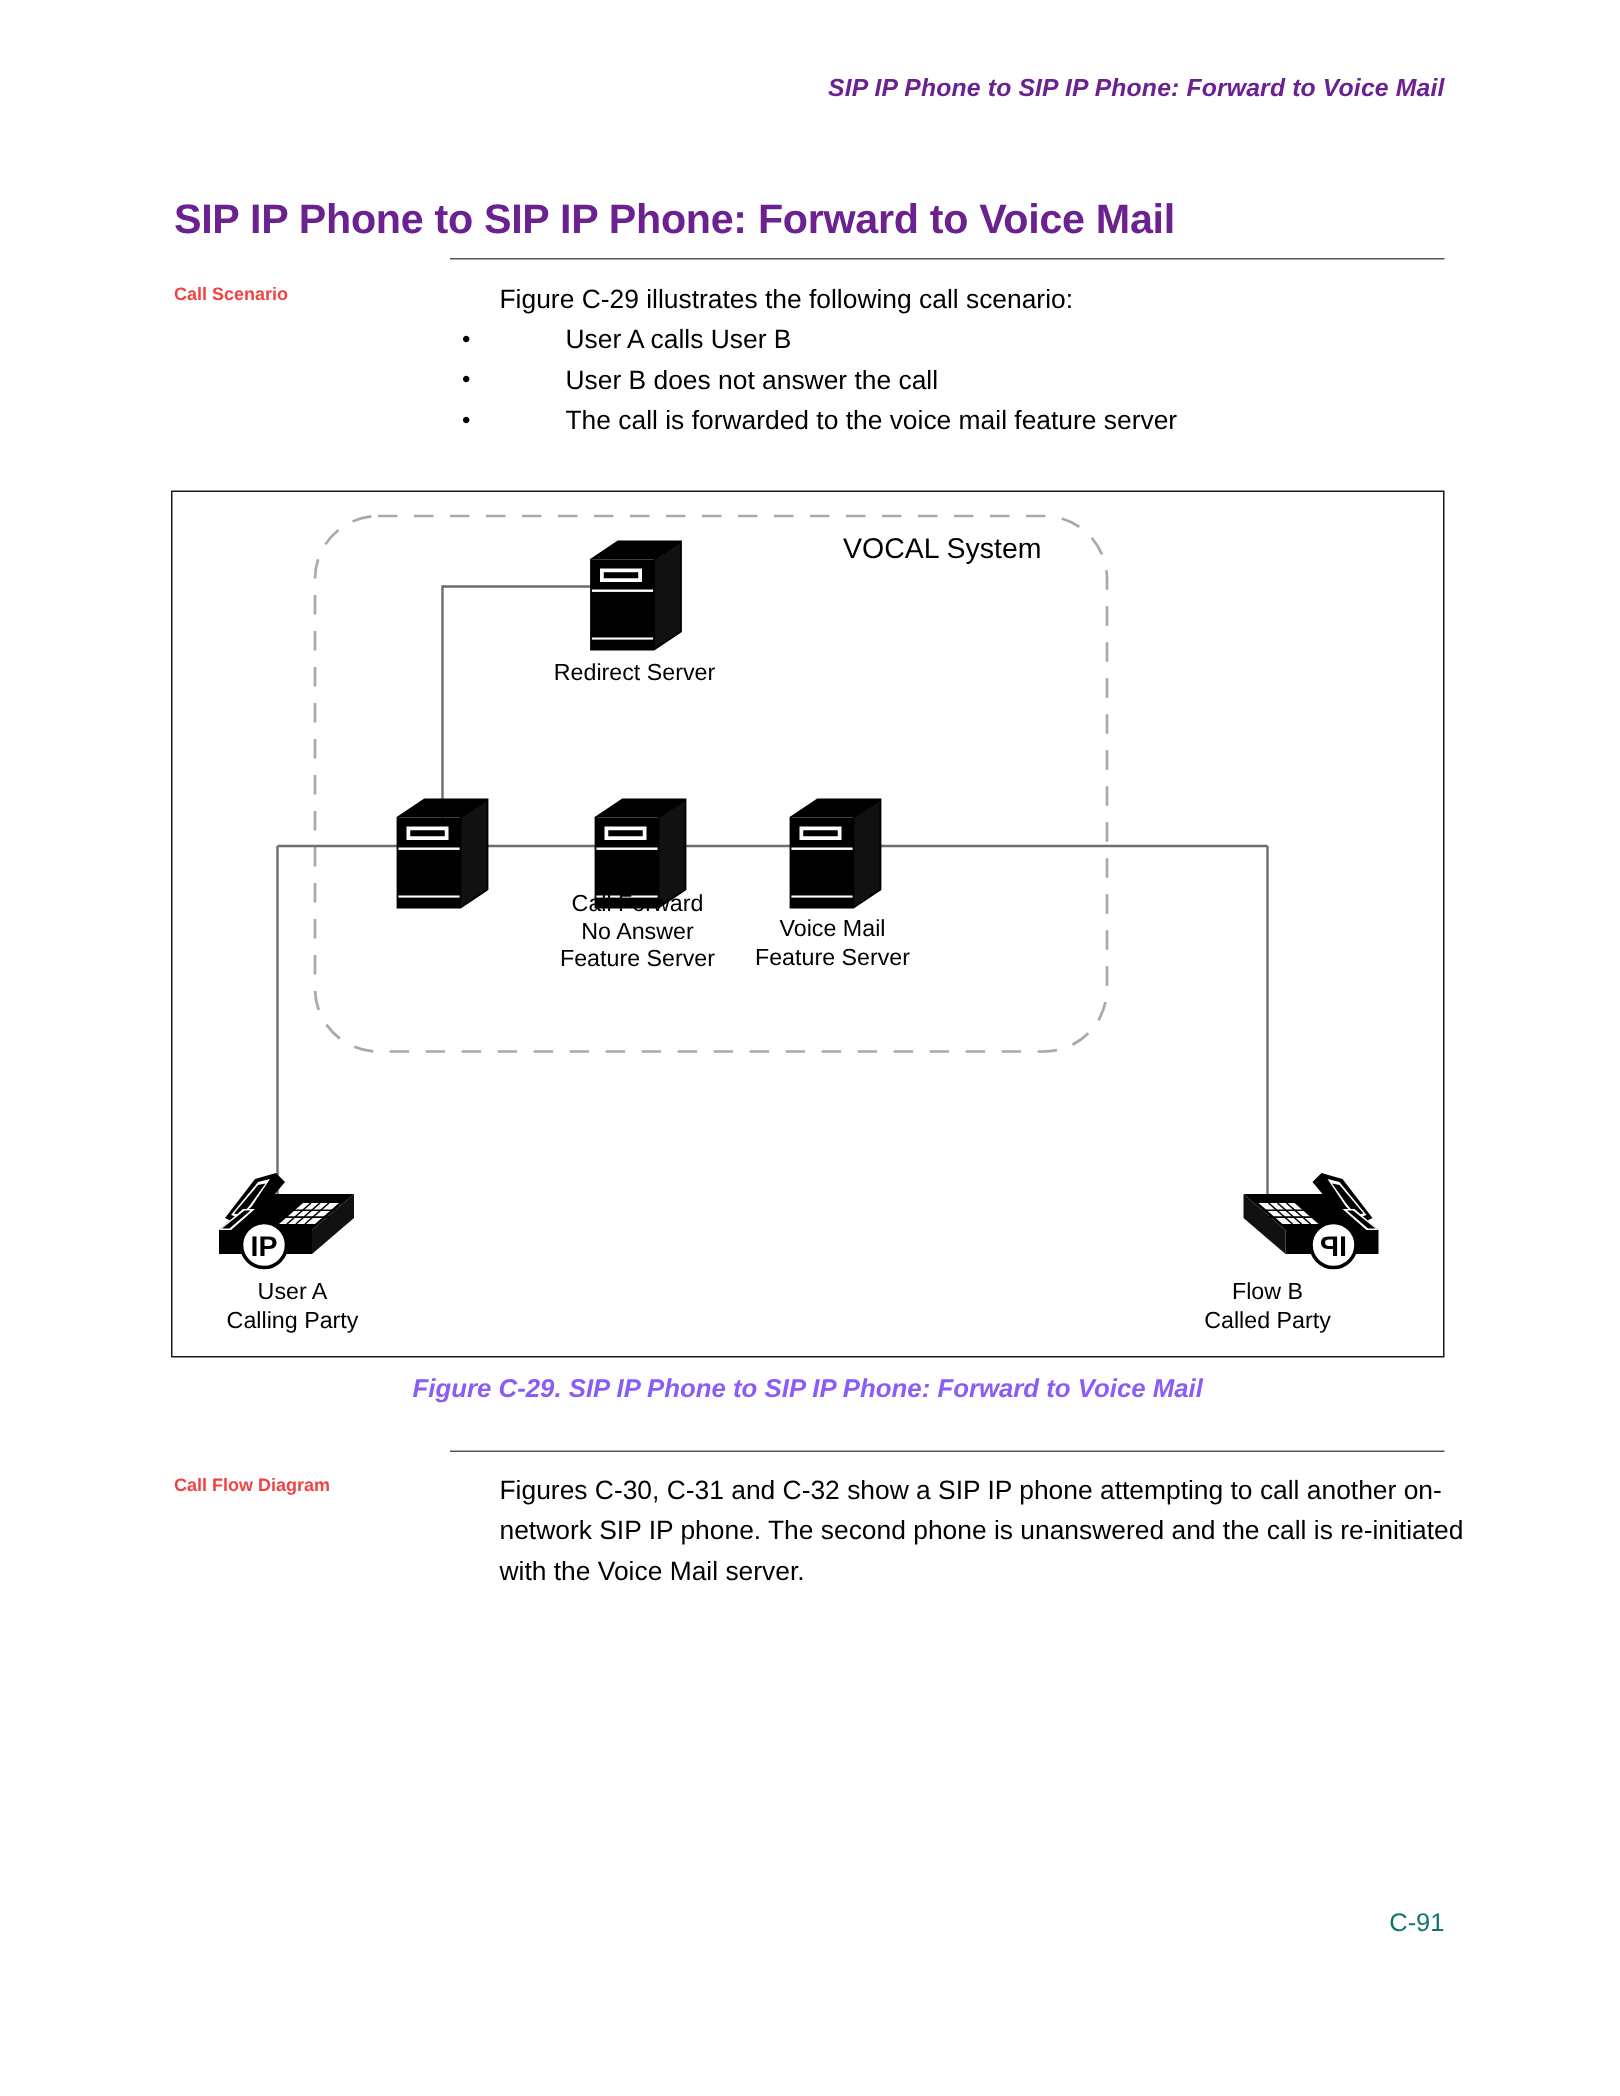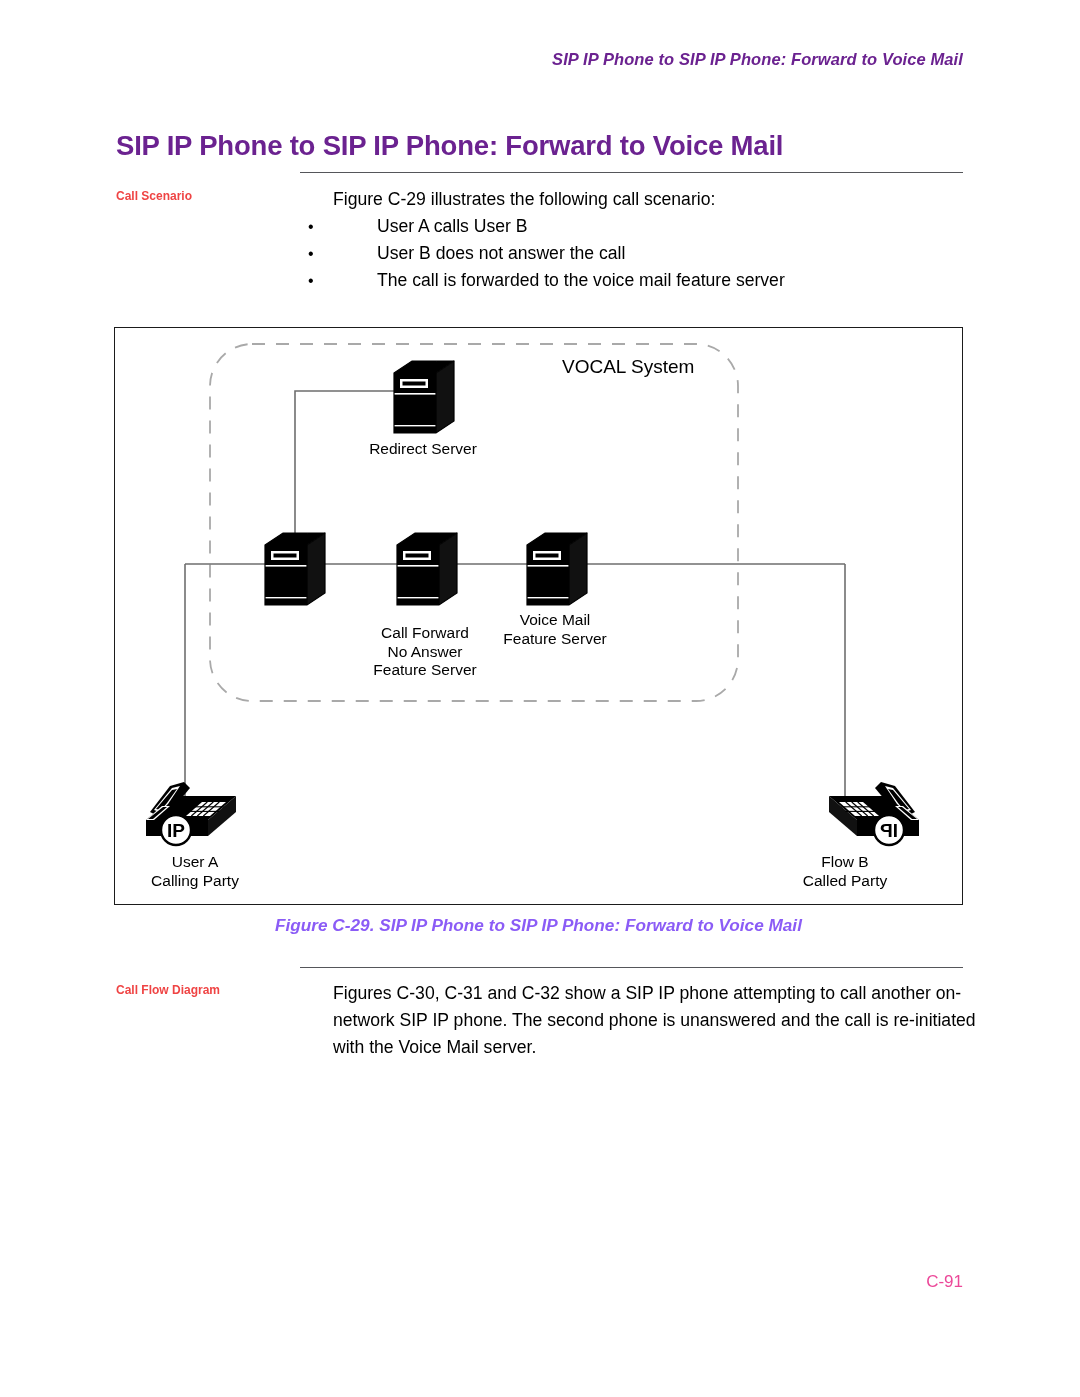--- a/index.html
+++ b/index.html
@@ -142,21 +142,21 @@
   }
 
   
   .page-number {
     position: absolute;
     left: 0;
     top: 1272px;
     width: 963px;
     text-align: right;
     font-size: 17px;
-    color: #ec4899;
+    color: #0f766e;
   }
 
   
   .dlabel {
     position: absolute;
     font-size: 15.5px;
     line-height: 18.5px;
     color: #000;
     text-align: center;
     white-space: pre-line;
@@ -280,21 +280,21 @@
       <g transform="translate(810,448) scale(-1,1)">
         <use href="#ip-phone-icon"></use>
       </g>
     </svg>
 
     <div class="dlabel vocal" style="left:447px; top:30px; width:220px;">VOCAL System</div>
 
     <div class="dlabel" style="left:218px; top:112px; width:180px;">Redirect Server</div>
 
 
-    <div class="dlabel" style="left:220px; top:296px; width:180px;">Call Forward
+    <div class="dlabel" style="left:220px; top:266px; width:180px;">Call Forward
 No Answer
 Feature Server</div>
 
     <div class="dlabel" style="left:350px; top:283px; width:180px;">Voice Mail
 Feature Server</div>
 
     <div class="dlabel" style="left:-10px; top:525px; width:180px;">User A
 Calling Party</div>
 
     <div class="dlabel" style="left:640px; top:525px; width:180px;">Flow B

